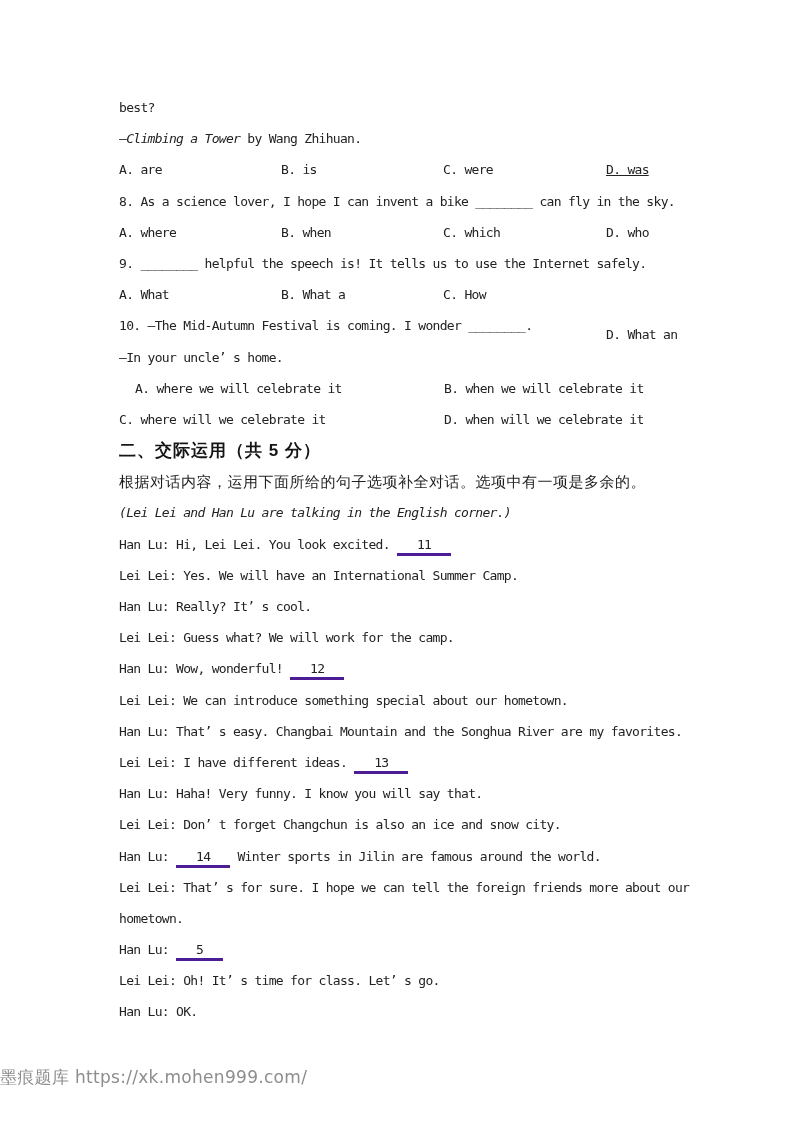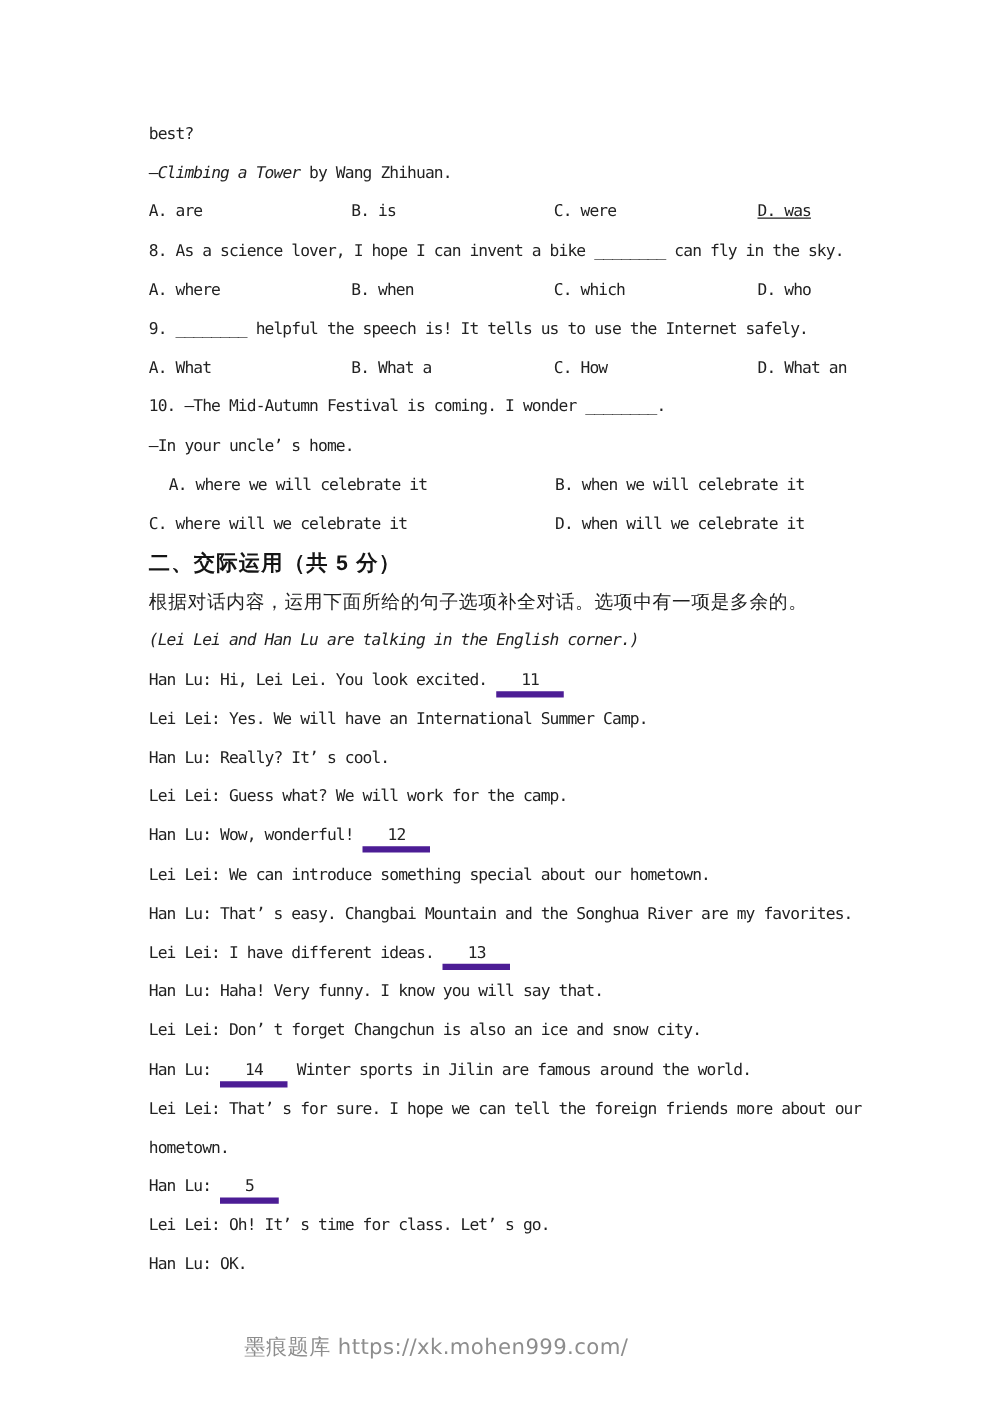--- a/index.html
+++ b/index.html
@@ -42,46 +42,46 @@
   .line.options4 .opt,
   .line.options2 .opt{
     position:absolute;
     top:0;
     white-space:pre;
   }
   .numblank{
     display:inline-block;
     line-height:15px;
     padding:0 20px 1px 20px;
-    border-bottom:5px solid #4c1d95;
+    border-bottom:3px solid #4c1d95;
     vertical-align:baseline;
   }
   .footer{
     position:absolute;
     top:1066px;
     left:0;
     width:698px;
-    text-align:center;
+    text-align:left;
     font-family:"DejaVu Sans","Liberation Sans",sans-serif;
     font-size:17px;
     letter-spacing:0.3px;
     color:#8d8d8d;
   }
 </style>
 </head>
 <body>
 
 <div class="doc" id="doc">
     <div class="line text"><span>best?</span></div>
     <div class="line text"><span>—</span><span class="italic">Climbing a Tower</span><span> by Wang Zhihuan.</span></div>
     <div class="line options4"><span class="opt" style="left: 0px;">A. are</span><span class="opt" style="left: 162px;">B. is</span><span class="opt" style="left: 324px;">C. were</span><span class="opt" style="left: 487px; text-decoration: underline;">D. was</span></div>
     <div class="line text"><span>8. As a science lover, I hope I can invent a bike ________ can fly in the sky.</span></div>
     <div class="line options4"><span class="opt" style="left: 0px;">A. where</span><span class="opt" style="left: 162px;">B. when</span><span class="opt" style="left: 324px;">C. which</span><span class="opt" style="left: 487px;">D. who</span></div>
     <div class="line text"><span>9. ________ helpful the speech is! It tells us to use the Internet safely.</span></div>
-    <div class="line options4"><span class="opt" style="left: 0px;">A. What</span><span class="opt" style="left: 162px;">B. What a</span><span class="opt" style="left: 324px;">C. How</span><span class="opt" style="left: 487px;">D. What an</span></div>
+    <div class="line options4"><span class="opt" style="left: 0px;">A. What</span><span class="opt" style="left: 162px;">B. What a</span><span class="opt" style="left: 324px;">C. How</span><span class="opt" style="left: 487px; margin-top: 40px;">D. What an</span></div>
     <div class="line text"><span>10. —The Mid-Autumn Festival is coming. I wonder ________.</span></div>
     <div class="line text"><span>—In your uncle’ s home.</span></div>
     <div class="line options2"><span class="opt" style="left: 16px;">A. where we will celebrate it</span><span class="opt" style="left: 325px;">B. when we will celebrate it</span></div>
     <div class="line options2"><span class="opt" style="left: 0px;">C. where will we celebrate it</span><span class="opt" style="left: 325px;">D. when will we celebrate it</span></div>
     <div class="line heading"><span>二、交际运用（共 5 分）</span></div>
     <div class="line cjk"><span>根据对话内容，运用下面所给的句子选项补全对话。选项中有一项是多余的。</span></div>
     <div class="line text"><span class="italic">(Lei Lei and Han Lu are talking in the English corner.)</span></div>
     <div class="line text"><span>Han Lu: Hi, Lei Lei. You look excited. </span><span class="numblank">11</span></div>
     <div class="line text"><span>Lei Lei: Yes. We will have an International Summer Camp.</span></div>
     <div class="line text"><span>Han Lu: Really? It’ s cool.</span></div>

